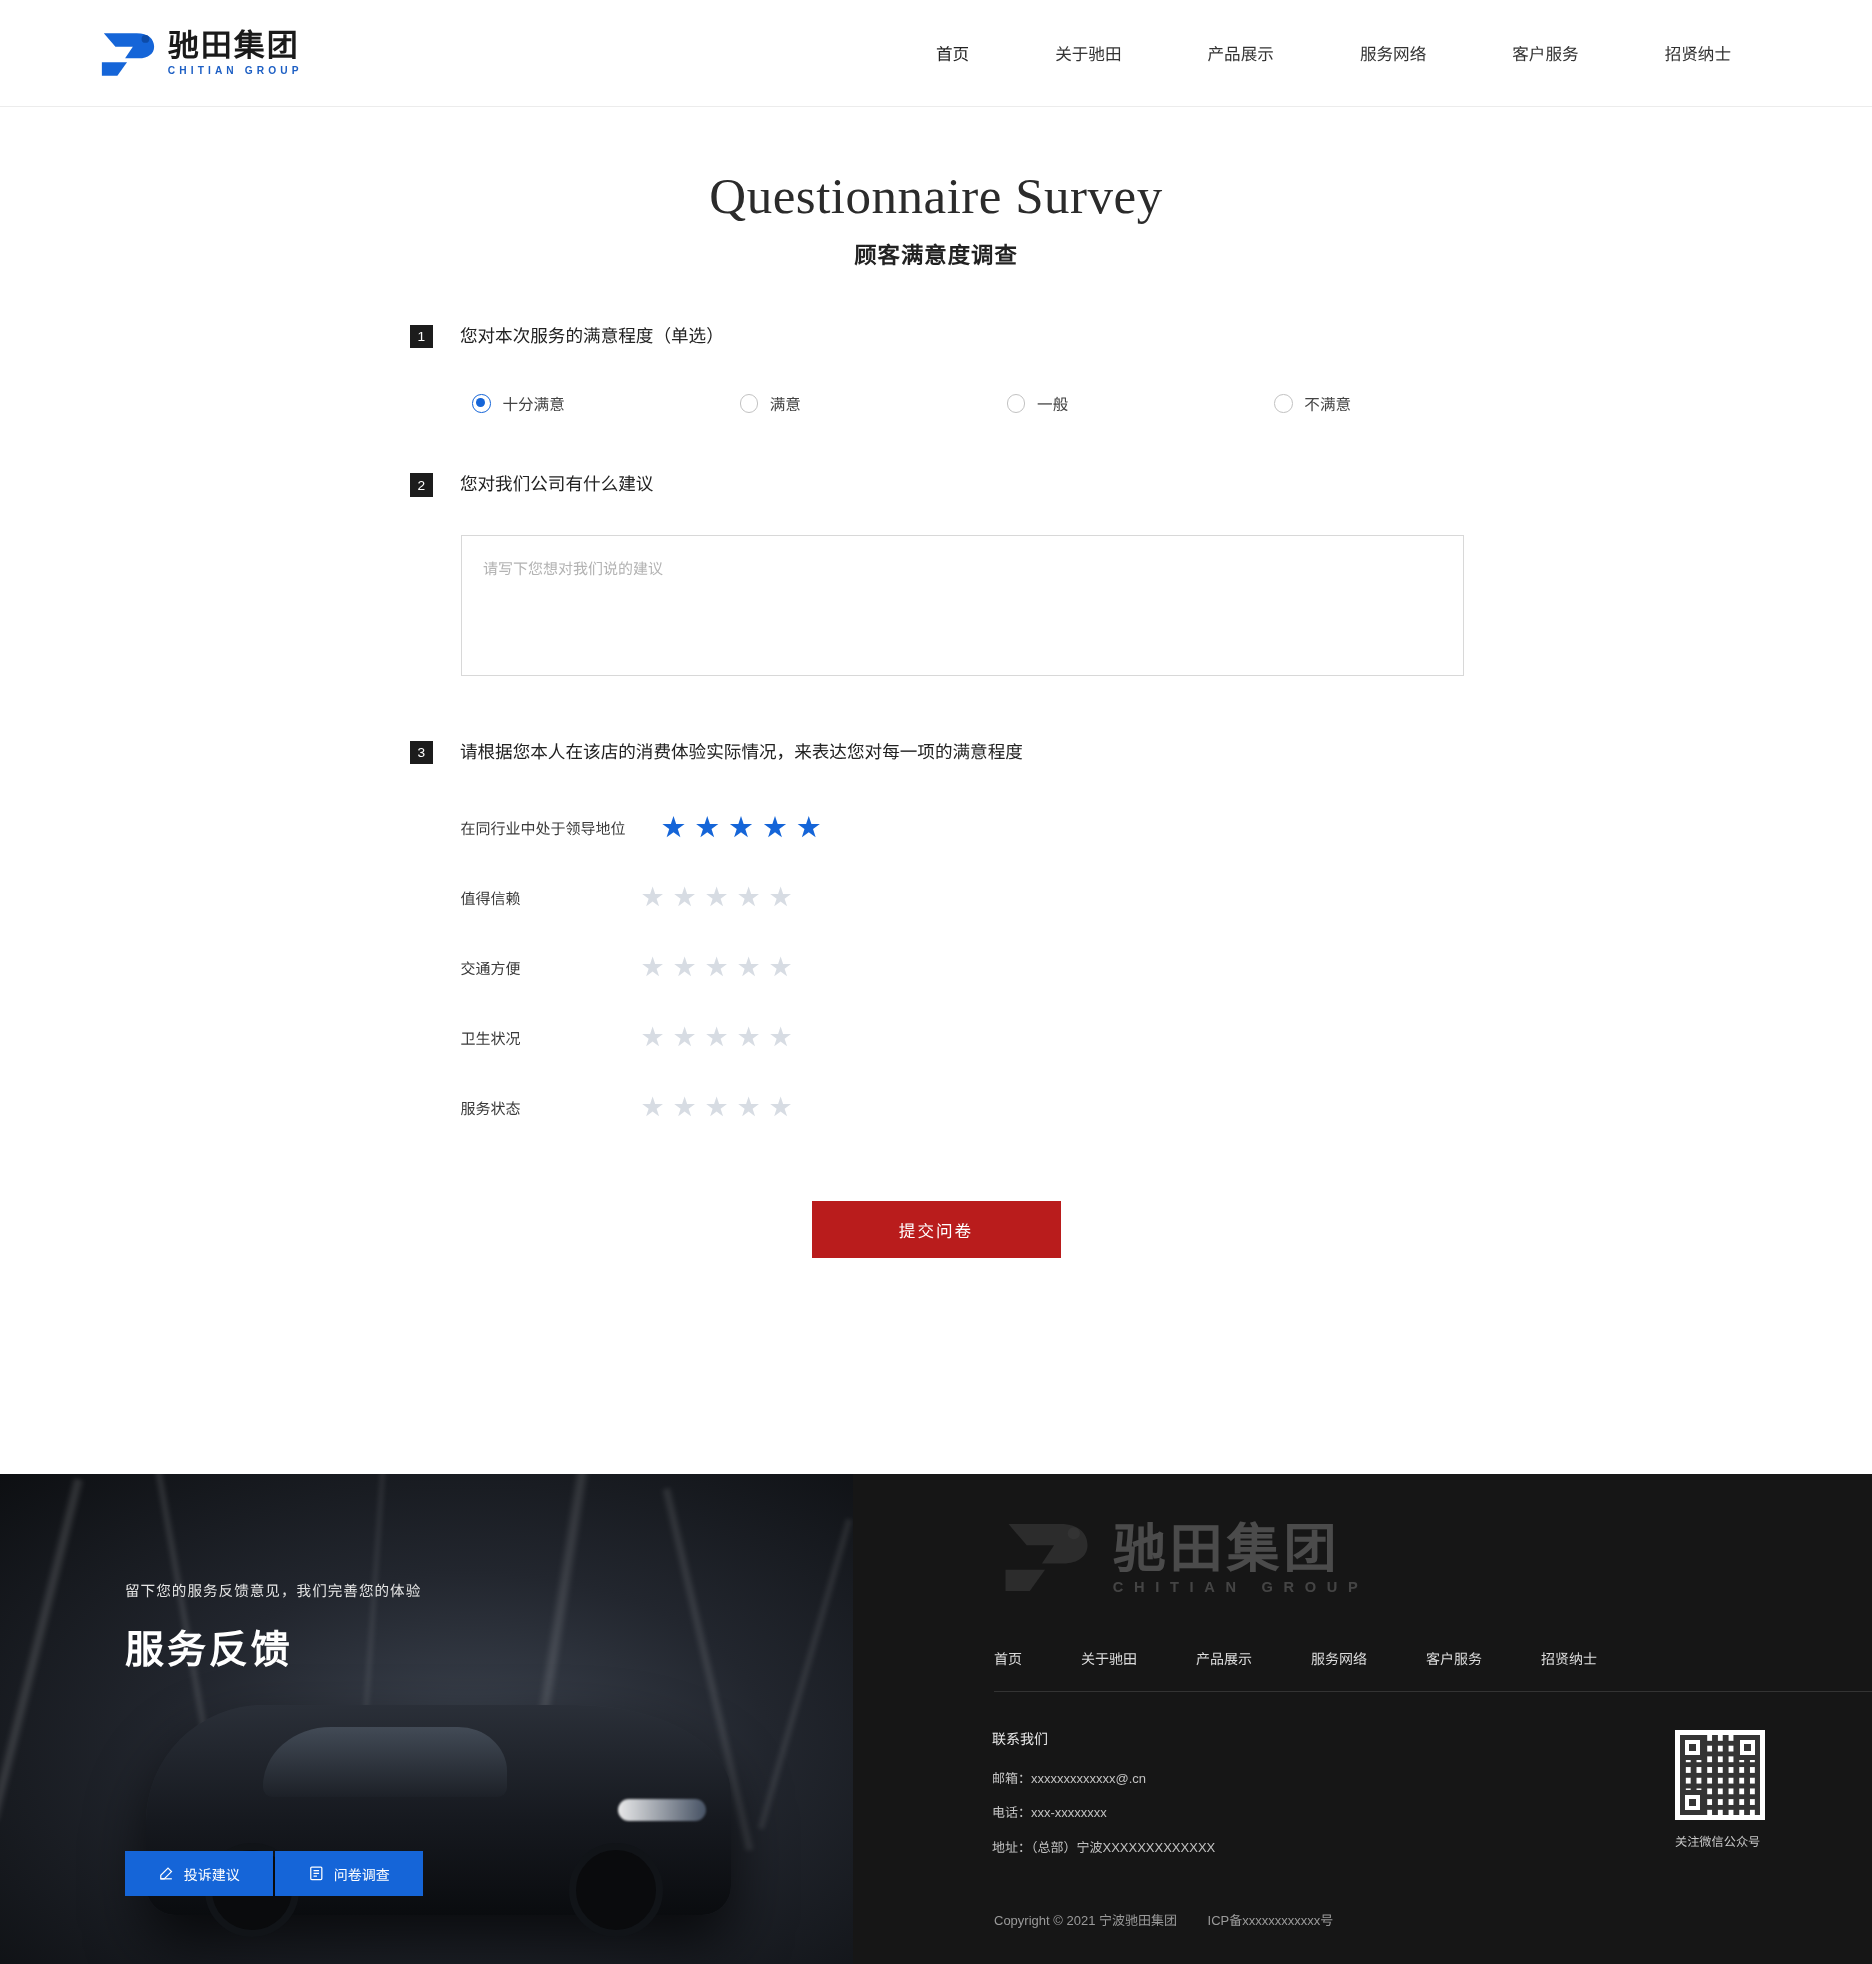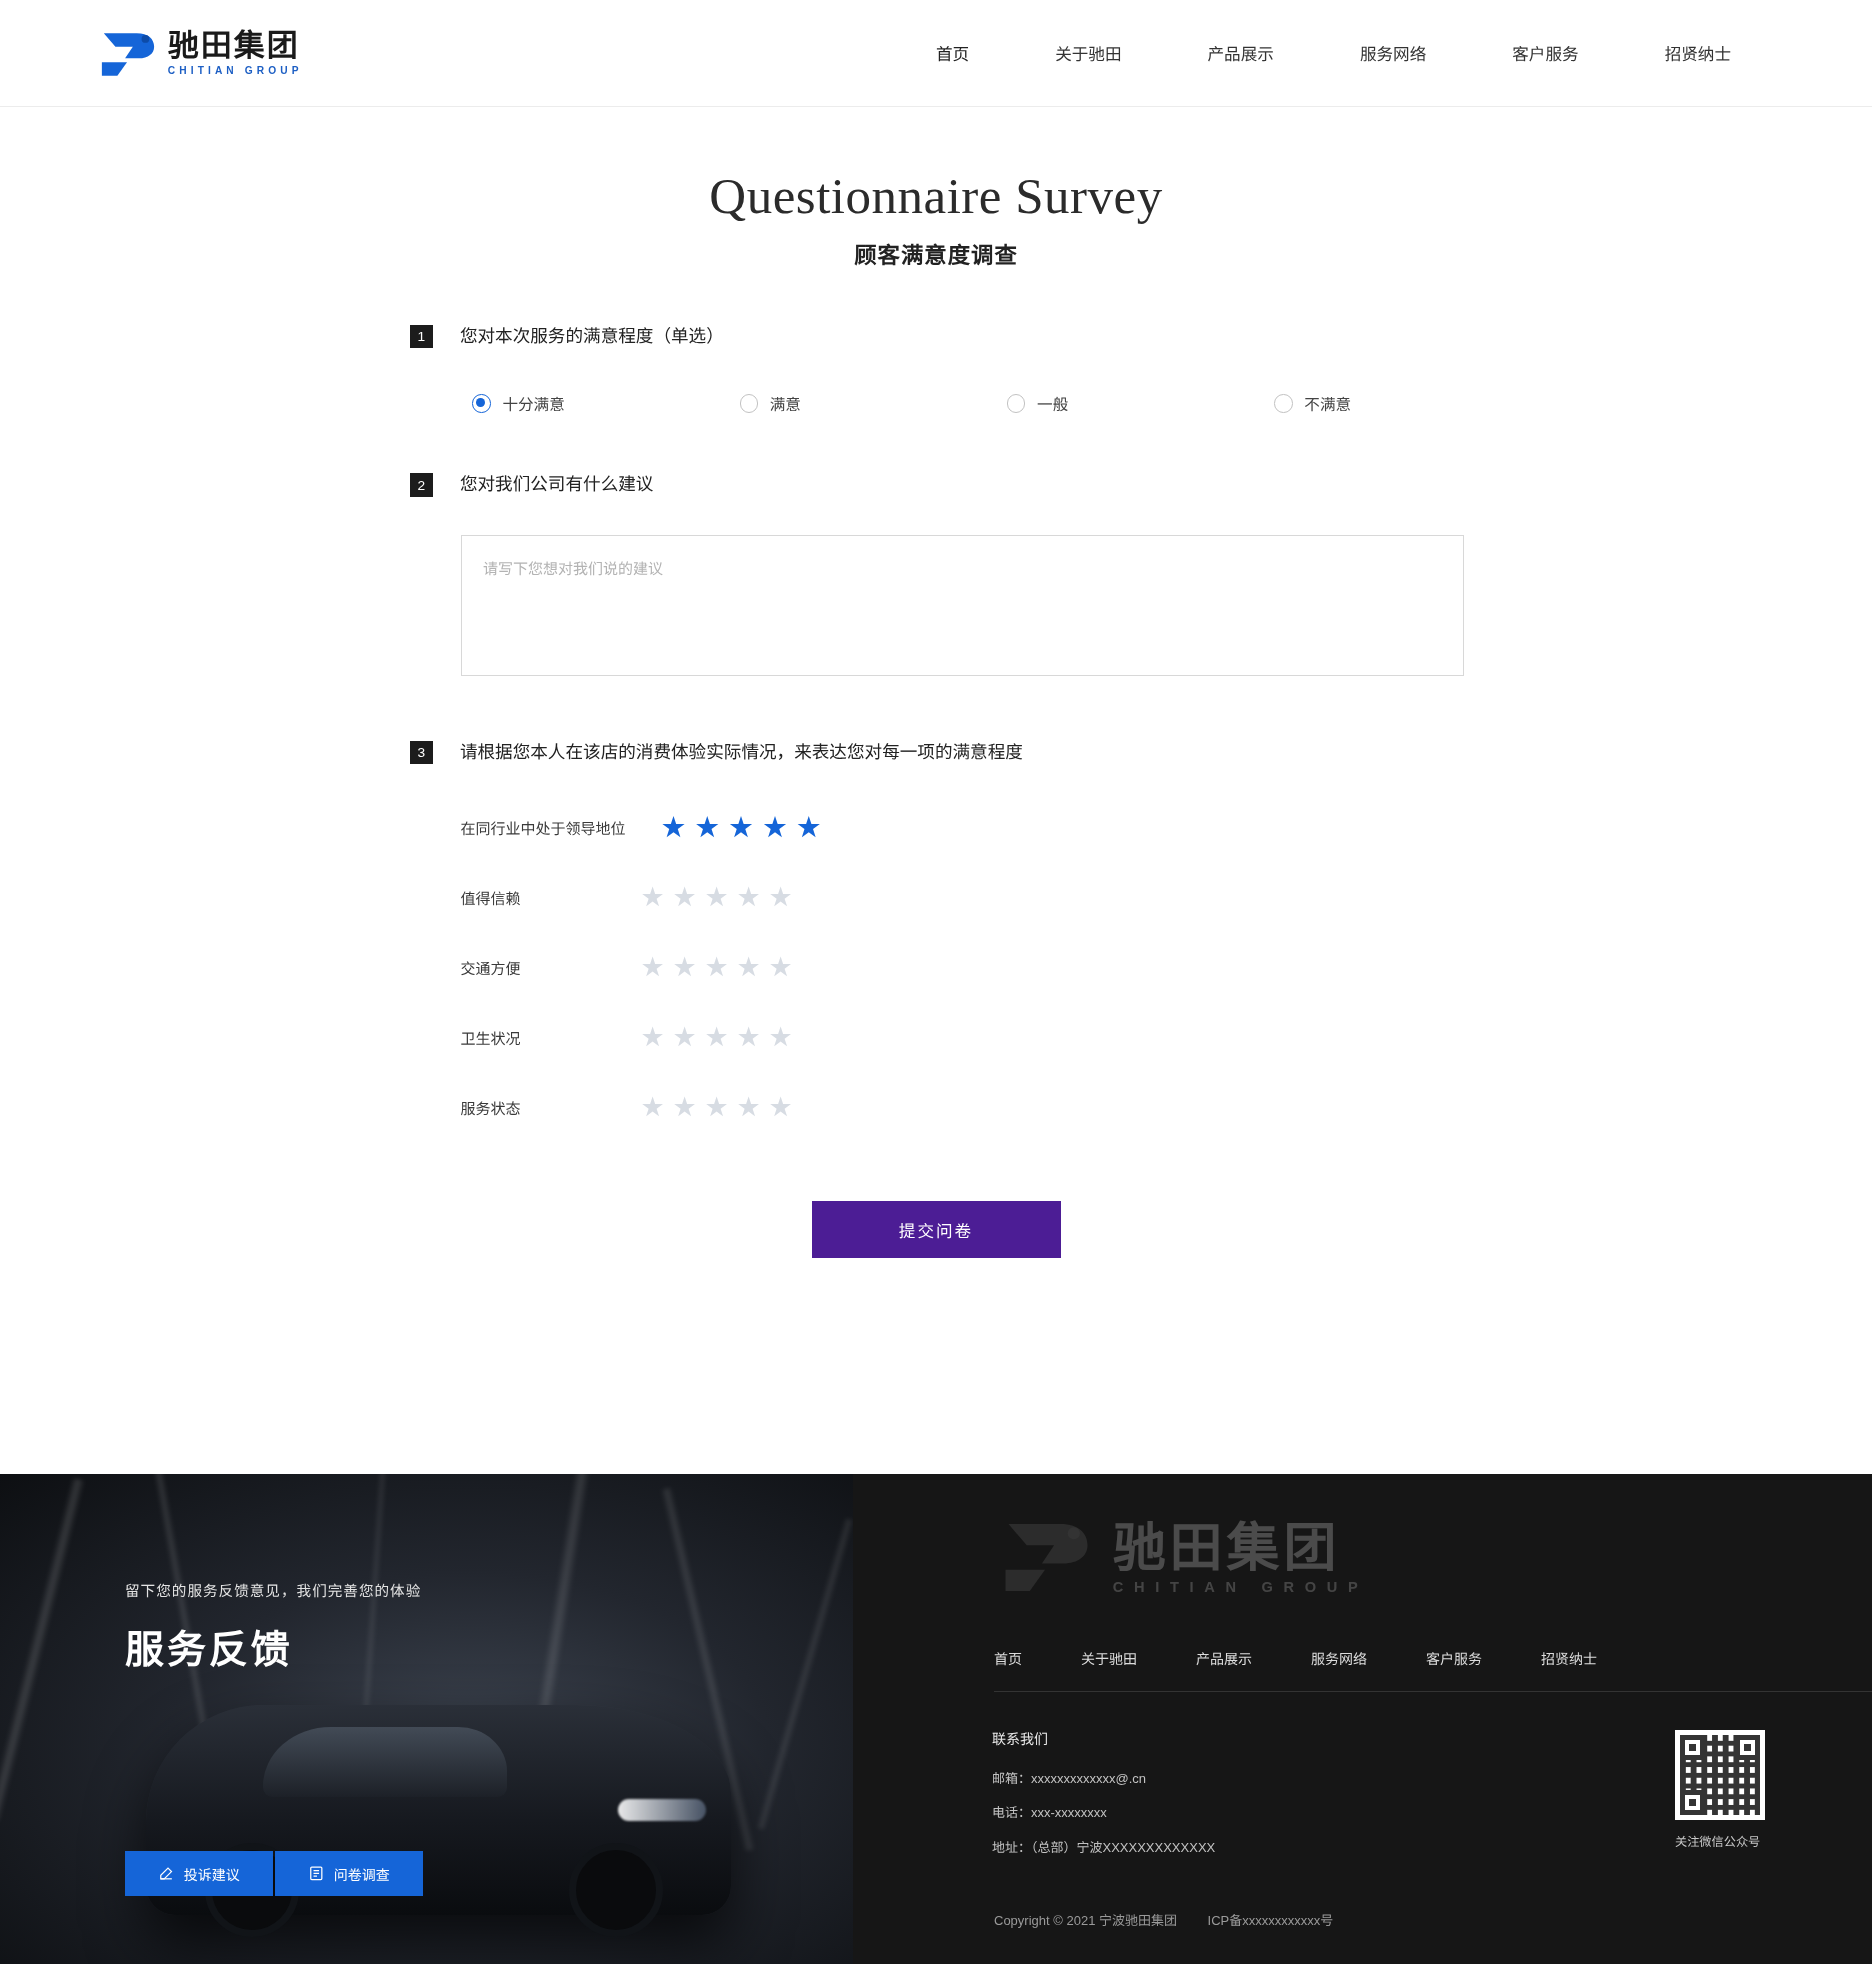--- a/index.html
+++ b/index.html
@@ -21,21 +21,21 @@
     padding: 0 98px 0 98px;
   }
   .logo-wrap { display: flex; align-items: center; gap: 9.8px; }
   .logo-mark {
     width: 60px; height: 53px;
     position: relative;
   }
   .logo-text-cn {
     font-size: 31px; font-weight: 700; letter-spacing: 2px;
     color: #1a1a1a; line-height: 1.05;
-    font-family: Liberation Serif, serif;
+    font-family: Liberation Sans, sans-serif;
   }
   .logo-text-en {
     font-size: 10.2px; letter-spacing: 4.1px; color: #1d5fc4; font-weight: 700;
     margin-top: 2.9px;
   }
   .nav {
     margin-left: auto;
     display: flex;
     align-items: center;
     gap: 0px;
@@ -158,21 +158,21 @@
     flex: 0 0 auto;
   }
   .stars { display: flex; gap: 7.8px; align-items: center; }
   .star { font-size: 27px; line-height: 1; color: #d7dce3; }
   .star.on { color: #1565d8; font-size: 29px; }
   .rating-row.first .rating-label { width: 200px; }
 
   .submit-wrap { display: flex; justify-content: center; margin-top: 59px; }
   .submit-btn {
     width: 249px; height: 57px;
-    background: #4c1d95;
+    background: #b91c1c;
     color: #fff;
     border: none;
     font-size: 16.6px;
     letter-spacing: 2px;
     cursor: pointer;
     font-family: "Liberation Sans", "DejaVu Sans", sans-serif;
   }
 
   
   .footer {

